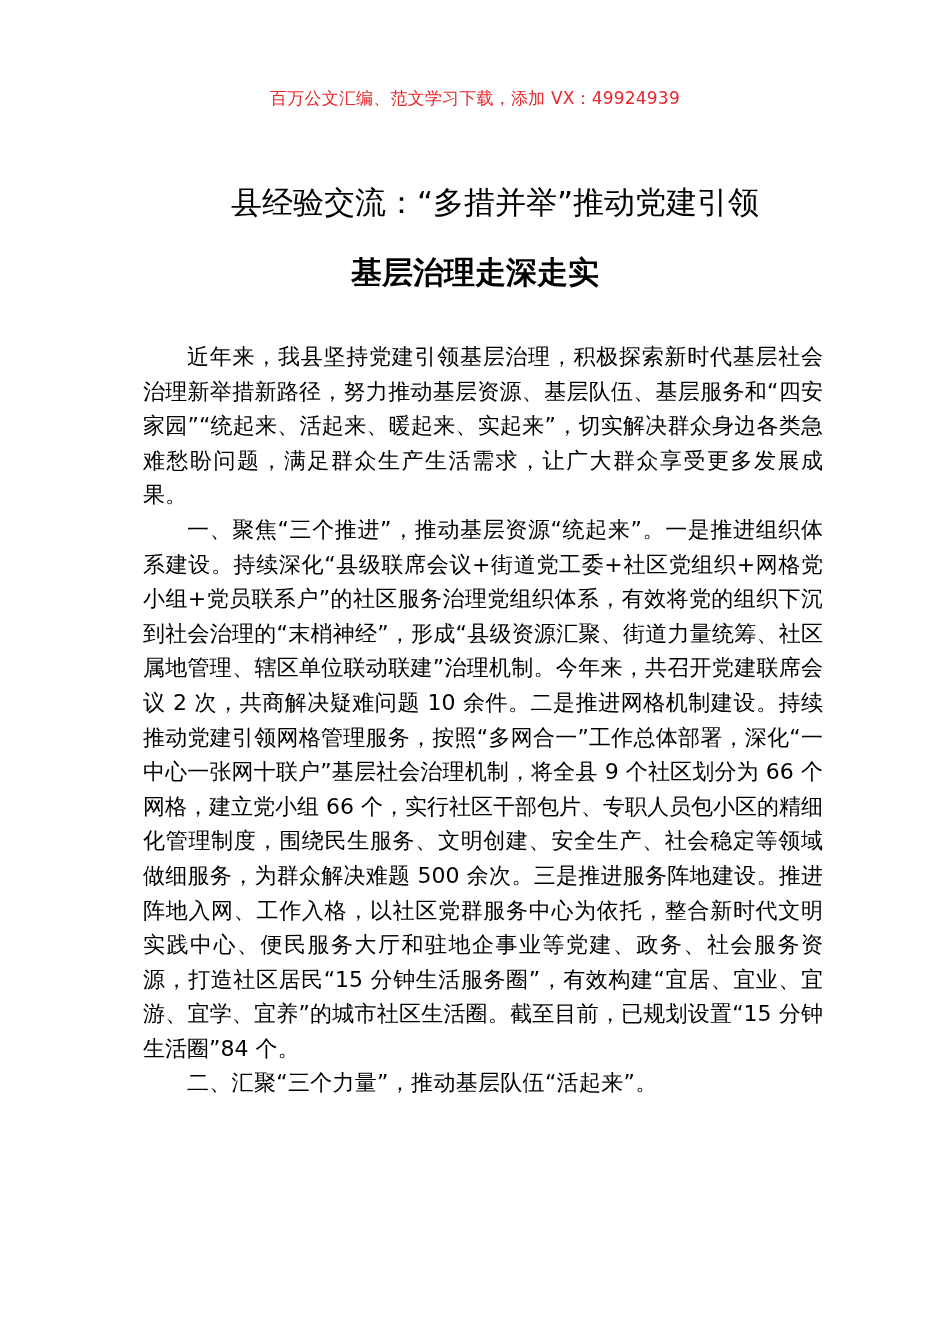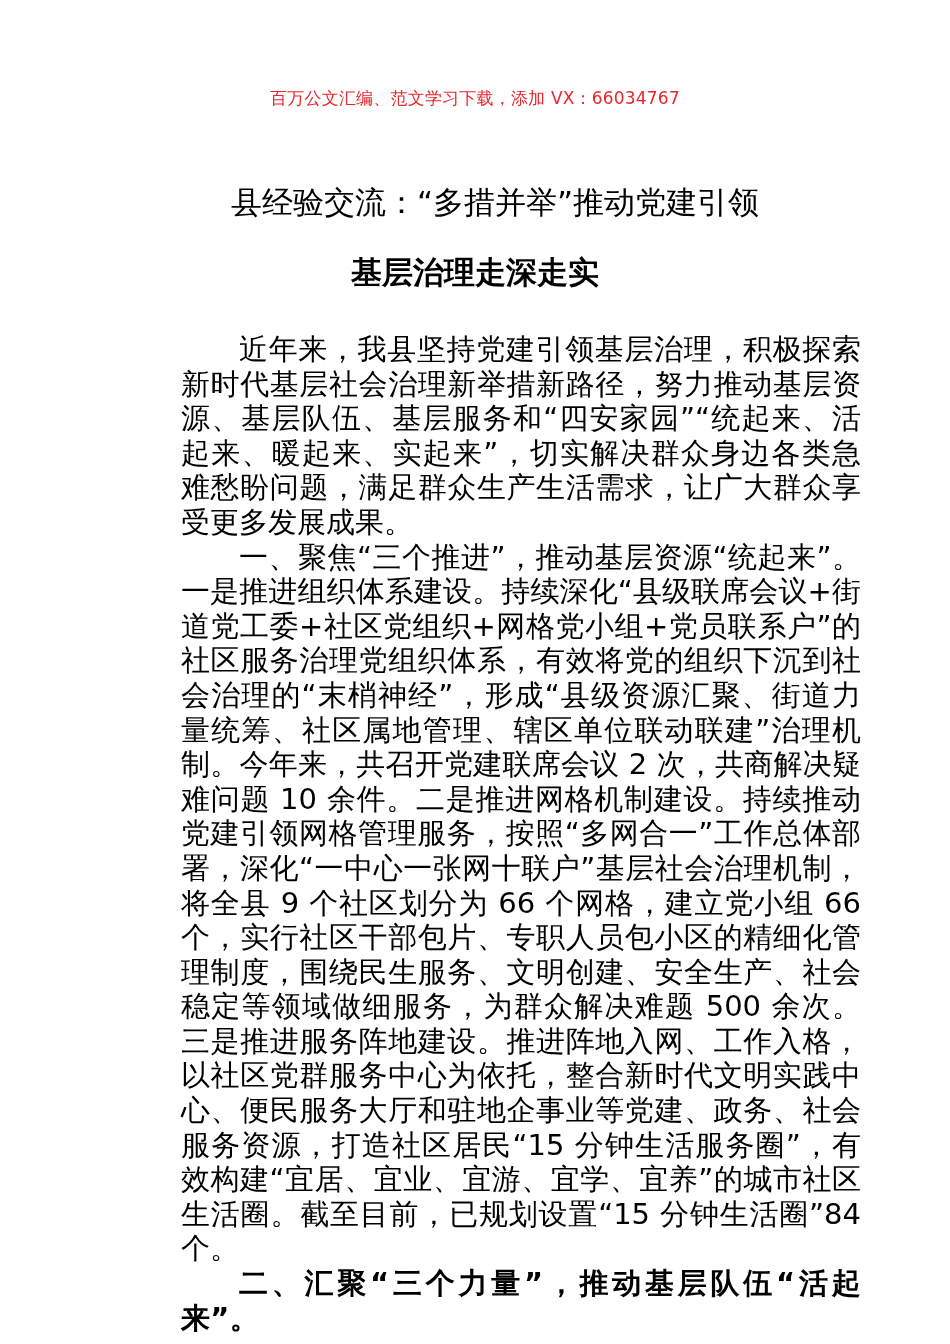--- a/index.html
+++ b/index.html
@@ -41,42 +41,41 @@
       text-align: center;
       font-size: 31px;
       color: #000000;
       white-space: nowrap;
     }
     .title.line1 { top: 180px; line-height: 44px; padding-left: 20px; }
     .title.line2 { top: 250px; line-height: 44px; font-weight: bold; }
     .body-text {
       position: absolute;
       left: 143px;
-      top: 332px;
+      top: 340px;
       width: 680px;
-      font-size: 29px;
+      font-size: 22px;
       line-height: 34.6px;
       text-align: justify;
       text-justify: inter-character;
-      margin-left: 38px;
     }
     .para {
       margin: 0;
       text-indent: 2em;
     }
     .para.heading {
-      font-weight: bold;
+      font-weight: normal;
       letter-spacing: 0.3px;
     }
   </style>
 </head>
 <body>
 
 <div class="page">
-  <div class="watermark">百万公文汇编、范文学习下载，添加 VX：66034767</div>
+  <div class="watermark">百万公文汇编、范文学习下载，添加 VX：49924939</div>
 
   <div class="title line1">县经验交流：“多措并举”推动党建引领</div>
   <div class="title line2">基层治理走深走实</div>
 
   <div class="body-text">
     <p class="para">近年来，我县坚持党建引领基层治理，积极探索新时代基层社会治理新举措新路径，努力推动基层资源、基层队伍、基层服务和“四安家园”“统起来、活起来、暖起来、实起来”，切实解决群众身边各类急难愁盼问题，满足群众生产生活需求，让广大群众享受更多发展成果。</p>
     <p class="para">一、聚焦“三个推进”，推动基层资源“统起来”。一是推进组织体系建设。持续深化“县级联席会议+街道党工委+社区党组织+网格党小组+党员联系户”的社区服务治理党组织体系，有效将党的组织下沉到社会治理的“末梢神经”，形成“县级资源汇聚、街道力量统筹、社区属地管理、辖区单位联动联建”治理机制。今年来，共召开党建联席会议 2 次，共商解决疑难问题 10 余件。二是推进网格机制建设。持续推动党建引领网格管理服务，按照“多网合一”工作总体部署，深化“一中心一张网十联户”基层社会治理机制，将全县 9 个社区划分为 66 个网格，建立党小组 66 个，实行社区干部包片、专职人员包小区的精细化管理制度，围绕民生服务、文明创建、安全生产、社会稳定等领域做细服务，为群众解决难题 500 余次。三是推进服务阵地建设。推进阵地入网、工作入格，以社区党群服务中心为依托，整合新时代文明实践中心、便民服务大厅和驻地企事业等党建、政务、社会服务资源，打造社区居民“15 分钟生活服务圈”，有效构建“宜居、宜业、宜游、宜学、宜养”的城市社区生活圈。截至目前，已规划设置“15 分钟生活圈”84 个。</p>
     <p class="para heading">二、汇聚“三个力量”，推动基层队伍“活起来”。</p>
   </div>
 </div>

